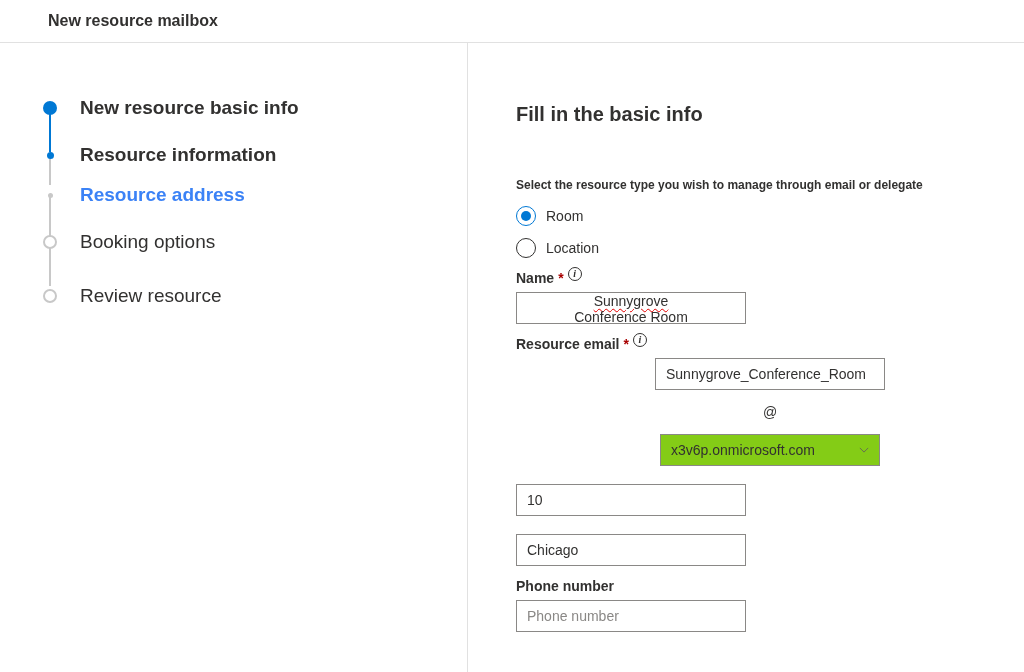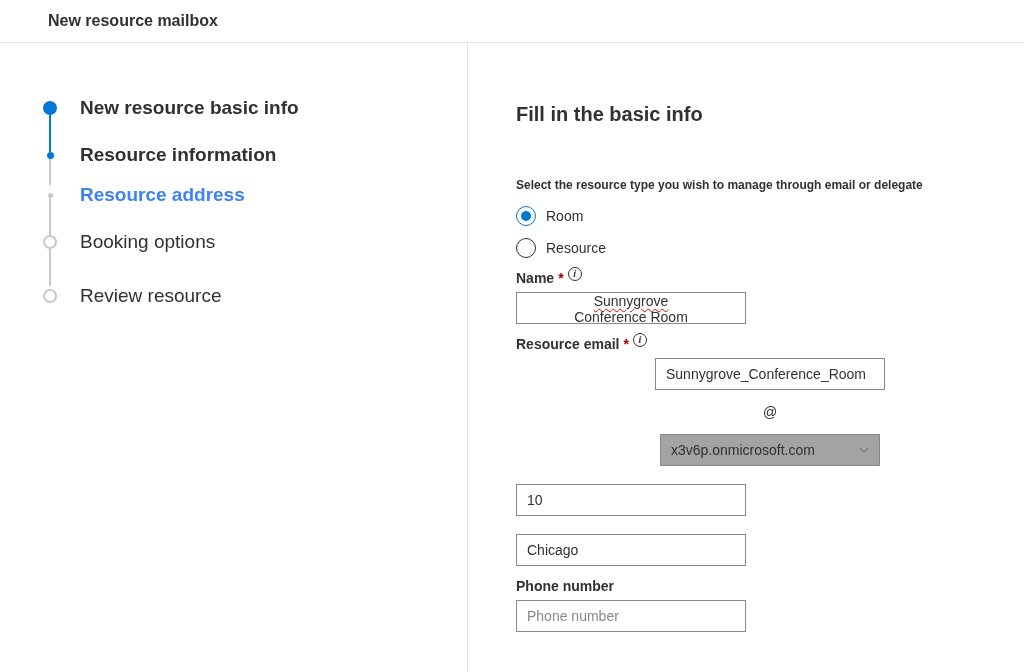--- a/index.html
+++ b/index.html
@@ -59,21 +59,21 @@
   .text-input::placeholder { color: #8a8886; }
 
   .spellcheck-wavy { text-decoration: underline wavy #e50000; text-decoration-thickness: 1px; text-underline-offset: 2px; }
 
   .email-row { display: flex; align-items: center; gap: 14px; margin-top: 6px; flex-direction: column; }
   .at-symbol { font-size: 14px; }
 
   .select-box {
     width: 220px; height: 32px; border: 1px solid #8a8886; display: flex;
     align-items: center; justify-content: space-between; padding: 0 10px; font-size: 14px;
-    cursor: pointer; background: #a3a3a3;
+    cursor: pointer; background: #84cc16;
   }
   .chevron { width: 10px; height: 10px; display: inline-block; }
   .chevron svg { display: block; }
 
   input { font-family: inherit; outline: none; }
 </style>
 </head>
 <body>
 
 <div class="page">
@@ -124,21 +124,21 @@
       <div class="form-intro">Select the resource type you wish to manage through email or delegate</div>
 
       <div class="radio-row">
         <span class="radio-outer checked">
             <span class="radio-inner"></span>
           </span>
         <span class="radio-label">Room</span>
       </div>
       <div class="radio-row">
         <span class="radio-outer"></span>
-        <span class="radio-label">Resource</span>
+        <span class="radio-label">Location</span>
       </div>
 
       <div class="field">
         <div class="field-label">
           <span>Name</span>
           <span class="req">*</span>
           <span class="info-icon">i</span>
         </div>
 
         <div class="text-input" style="display:flex;align-items:center;flex-direction:column;">

